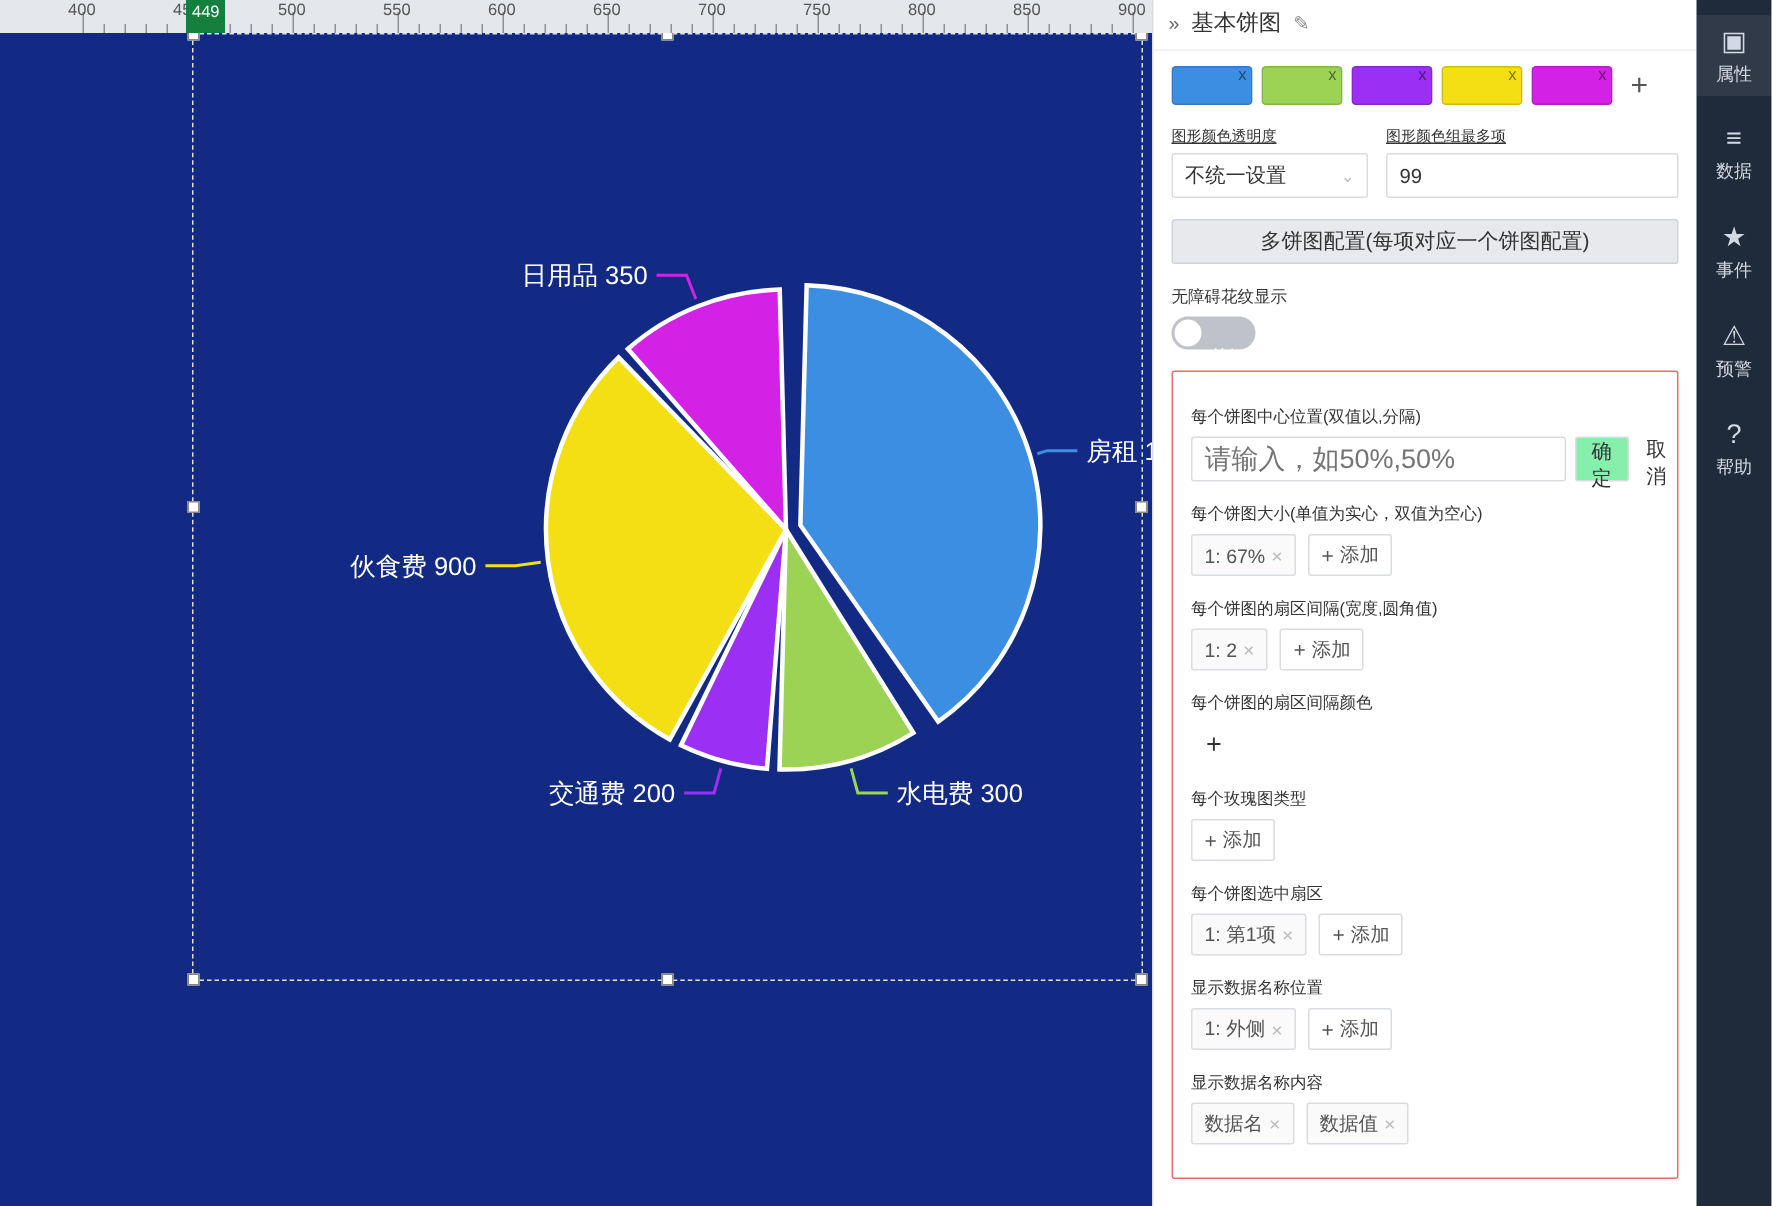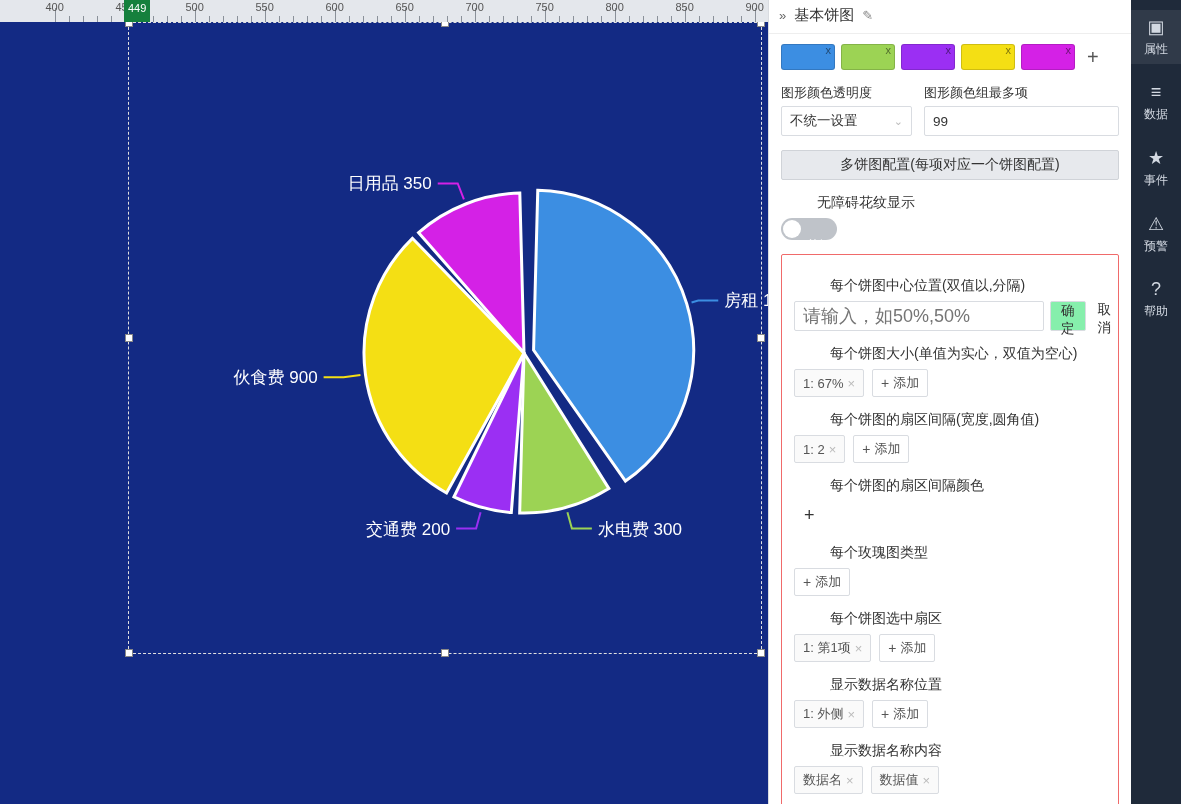--- a/index.html
+++ b/index.html
@@ -44,34 +44,34 @@
 
 .panel-body { padding: 10px 12px; display: flex; flex-direction: column; gap: 14px; }
 
 .color-row { display: flex; gap: 6px; align-items: center; }
 .color-chip { position: relative; width: 54px; height: 26px; border-radius: 3px; border: 1px solid rgba(0,0,0,0.15); cursor: pointer; }
 .color-chip .x { position: absolute; top: -1px; right: 3px; font-size: 11px; color: rgba(0,0,0,0.5); }
 .add-color { font-size: 20px; color: #555; padding: 0 6px; cursor: pointer; }
 
 .row2 { display: flex; gap: 12px; }
 .field { display: flex; flex-direction: column; gap: 4px; flex: 1; }
-.field-lbl { font-size: 13px; color: #333; }
+.field-lbl { font-size: 10px; color: #333; text-decoration: underline; }
 .sel, .inp { height: 30px; border: 1px solid #d9dce1; border-radius: 2px; padding: 0 8px; font-size: 13.5px; color: #333; background: #fff; }
 .sel { display: flex; align-items: center; justify-content: space-between; cursor: pointer; }
 .sel .arr { color: #bbb; font-size: 11px; }
 
 .btn-block { width: 100%; height: 30px; background: #e7e9ed; border: 1px solid #d0d3d8; border-radius: 2px; color: #333; font-size: 14px; cursor: pointer; }
 
 .toggle { display: inline-flex; align-items: center; background: #bfc3c9; border-radius: 14px; height: 22px; width: 56px; position: relative; cursor: pointer; }
 .toggle .knob { width: 18px; height: 18px; background: #fff; border-radius: 50%; position: absolute; left: 2px; top: 2px; }
 .toggle .tlabel { position: absolute; right: 6px; font-size: 12px; color: #fff; margin-top: 32px; }
 
 .group-box { border: 1px solid #f06a6a; border-radius: 2px; padding: 22px 12px; display: flex; flex-direction: column; gap: 14px; }
 .subgrp { display: flex; flex-direction: column; gap: 6px; }
-.sub-lbl { font-size: 14px; color: #333; margin-left: 36px; }
+.sub-lbl { font-size: 11px; color: #333; }
 .inline-row { display: flex; gap: 6px; align-items: center; }
 .inp2 { flex: 1; height: 30px; border: 1px solid #d9dce1; border-radius: 2px; padding: 0 8px; font-size: 18px; }
 .btn-sm { height: 30px; padding: 0 10px; border: 1px solid #d9dce1; background: #86efac; border-radius: 2px; font-size: 13.5px; color: #333; cursor: pointer; }
 .btn-sm.link { border: none; background: none; padding: 0 6px; text-align: right; }
 
 .tag-row { display: flex; gap: 8px; flex-wrap: wrap; }
 .tag { display: inline-flex; align-items: center; height: 28px; border: 1px solid #d9dce1; border-radius: 2px; padding: 0 8px; font-size: 13px; color: #555; background: #fafafa; gap: 4px; }
 .tag .tx { color: #bbb; cursor: pointer; }
 .tag.add { cursor: pointer; background: #fff; }
 .tag.add .plus { font-size: 14px; }

